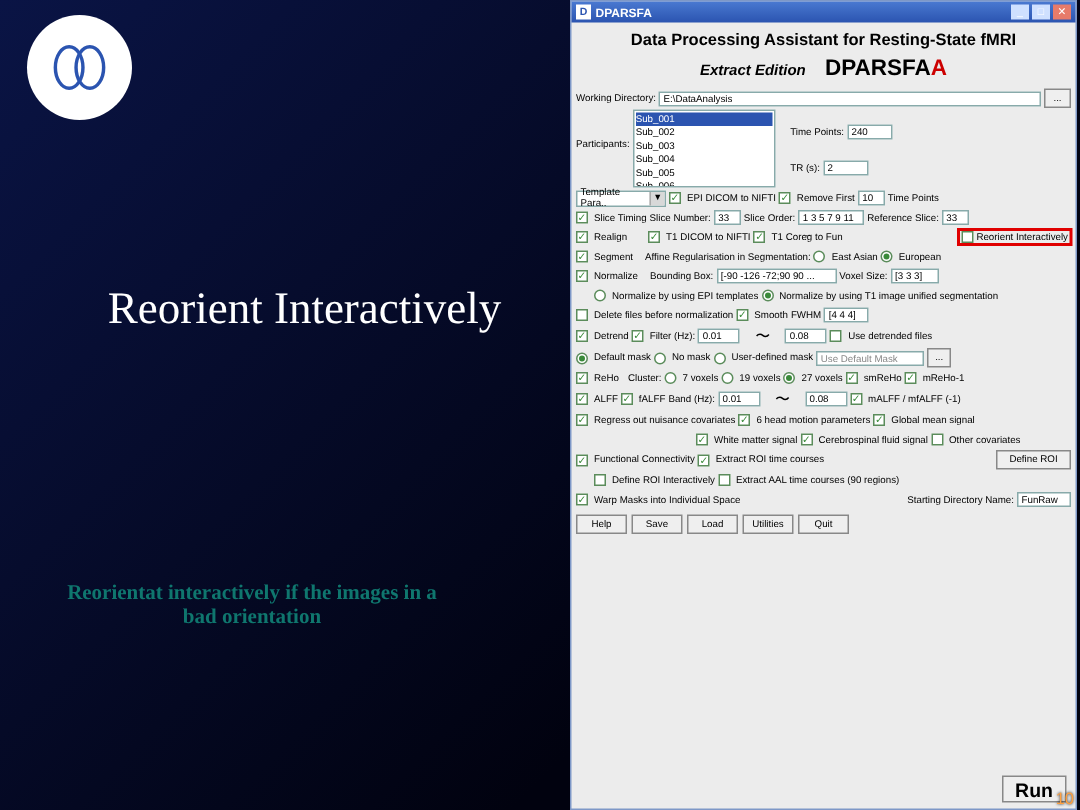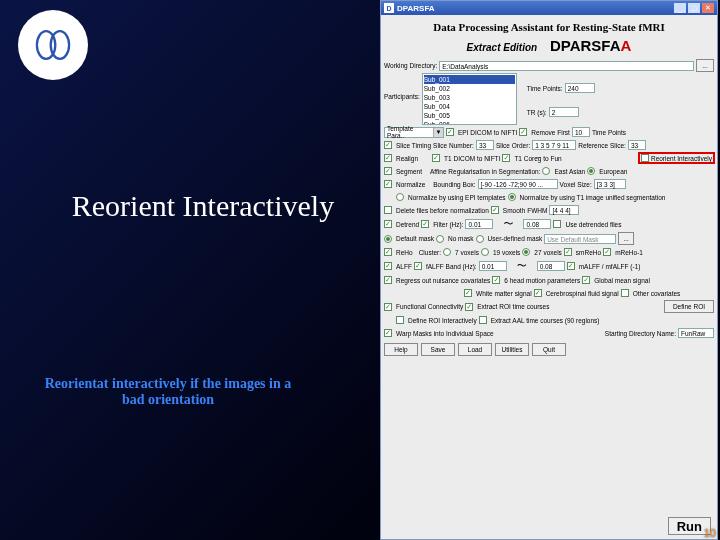--- a/index.html
+++ b/index.html
@@ -1,28 +1,28 @@
 <!DOCTYPE html>
 <html><head>
 <meta charset="utf-8">
 <style>
 * { box-sizing:border-box; margin:0; padding:0; font-family:Arial,Helvetica,sans-serif; }
 body { width:720px; height:540px; background:linear-gradient(135deg,#0a1445 0%,#01020f 70%); position:relative; overflow:hidden; }
 .logo { position:absolute; left:18px; top:10px; width:70px; height:70px; border-radius:50%; background:#fff; display:flex; align-items:center; justify-content:center; }
 .logo svg { width:46px; height:46px; }
 .slide-title { position:absolute; left:38px; top:190px; color:#fff; font-family:'Times New Roman',serif; font-size:30px; line-height:1.05; width:330px; text-align:center; }
-.slide-desc { position:absolute; left:38px; top:376px; color:#3b82f6; font-family:'Times New Roman',serif; font-weight:bold; font-size:14px; width:260px; text-align:center; }
+.slide-desc { position:absolute; left:38px; top:388px; color:#0f766e; font-family:'Times New Roman',serif; font-weight:bold; font-size:14px; width:260px; text-align:center; }
 .app { position:absolute; left:380px; top:0; width:338px; height:540px; background:#ececec; border:1px solid #7e98c7; font-size:6.5px; color:#000; }
 .titlebar { height:14px; background:linear-gradient(#4a79d1,#2b54b0); display:flex; align-items:center; color:#fff; padding:0 3px; }
 .titlebar-icon { width:10px; height:10px; background:#fff; margin-right:3px; display:flex; align-items:center; justify-content:center; color:#2b54b0; font-size:7px; font-weight:bold; }
 .titlebar-text { flex:1; font-weight:bold; font-size:8px; }
 .wbtn { width:12px; height:10px; background:#cfe0ff; margin-left:2px; display:flex; align-items:center; justify-content:center; font-size:7px; }
 .wbtn.close { background:#e77b6a; color:#fff; }
 .header { padding:6px 3px 2px; text-align:center; }
-.header-title { font-size:11px; font-weight:bold;font-family:Liberation Serif, serif; }
+.header-title { font-size:11px; font-weight:bold; }
 .header-sub { font-style:italic; font-weight:bold; font-size:10px; margin-top:4px; }
 .header-sub span.big { font-size:15px; font-style:normal; margin-left:10px; }
 .header-sub span.big b { color:#c00; }
 .body { padding:2px 3px 3px; }
 .row { display:flex; align-items:center; margin:1px 0; min-height:12px; gap:2px; }
 .lbl { white-space:nowrap; }
 .inp { border:1px solid #8aa; background:#fff; height:10px; padding:0 2px; line-height:10px; }
 .btn { border:1px solid #888; background:#efefef; height:13px; padding:0 4px; display:flex; align-items:center; justify-content:center; cursor:pointer; font-size:6.5px; }
 .cb { width:8px; height:8px; border:1px solid #5b8c5b; background:#fff; display:inline-flex; align-items:center; justify-content:center; color:#3a8a3a; font-size:7px; margin-right:2px; flex-shrink:0; }
 .rb { width:8px; height:8px; border:1px solid #5b8c5b; border-radius:50%; background:#fff; display:inline-flex; align-items:center; justify-content:center; margin-right:2px; flex-shrink:0; }

